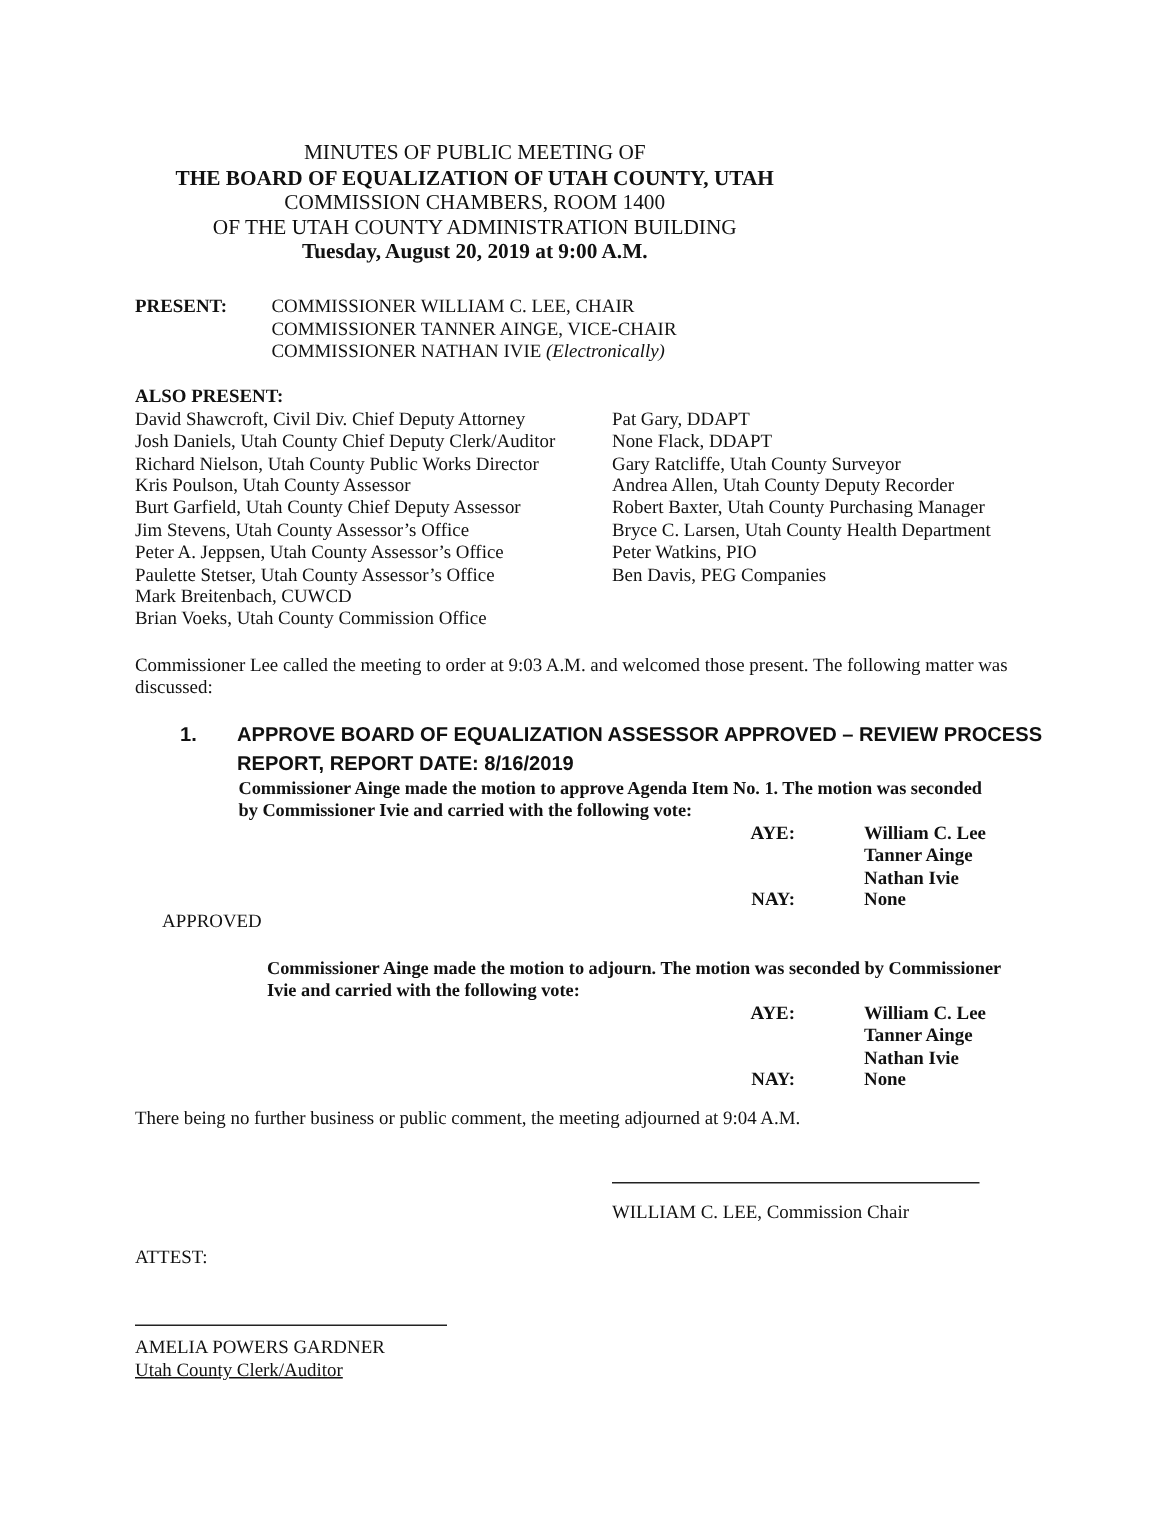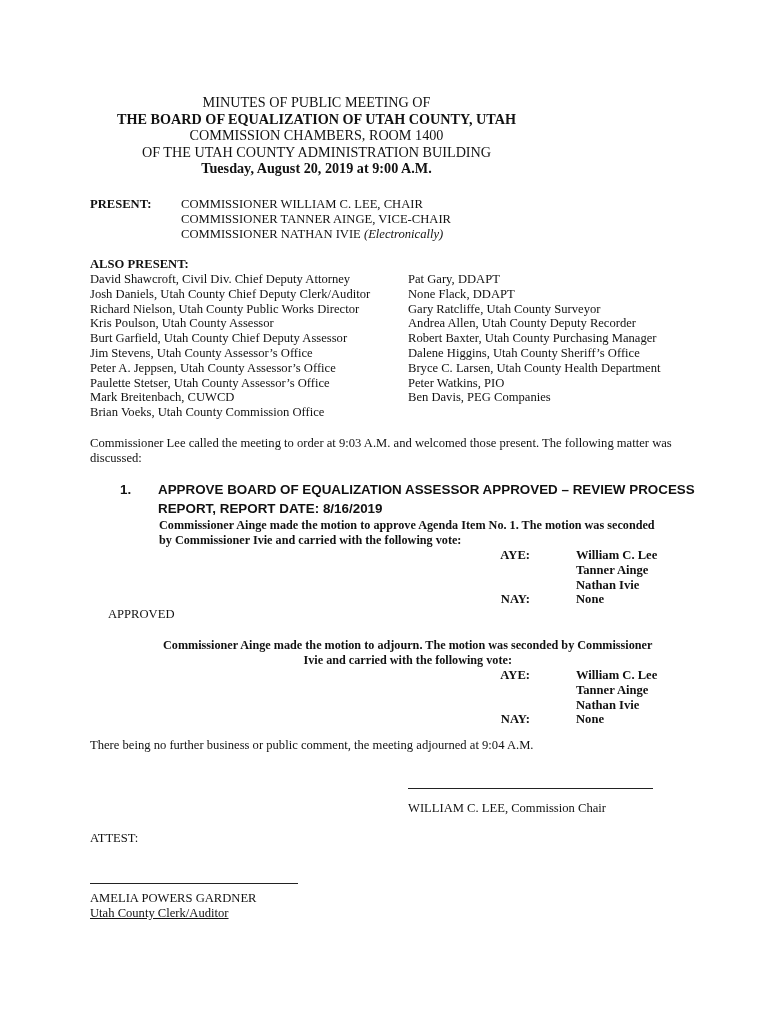--- a/index.html
+++ b/index.html
@@ -19,21 +19,21 @@
     .para { left: 90px; top: 436px; white-space: normal; width: 600px; }
     .item-title { left: 120px; top: 481px; font-family: "Liberation Sans", sans-serif; font-weight: bold; font-size: 13.4px; line-height: 18.6px; }
     .item-title .num { display: inline-block; width: 38px; }
     .item-title .cont { padding-left: 38px; }
     .motion1 { left: 159px; top: 518px; font-weight: bold; font-size: 12.2px; }
     .vote { font-weight: bold; }
     .vote .row { display: flex; gap: 34px; }
     .vote .lbl { width: 42px; text-align: right; padding-right: 12px; }
     .vote1 { left: 488px; top: 548px; }
     .approved { left: 108px; top: 607px; }
-    .motion2 { left: 163px; top: 638px; font-weight: bold; font-size: 12.2px; text-align: center; }
+    .motion2 { left: 178px; top: 638px; font-weight: bold; font-size: 12.2px; }
     .vote2 { left: 488px; top: 668px; }
     .adjourn { left: 90px; top: 738px; }
     .sig1-line { left: 408px; top: 788px; width: 245px; border-bottom: 1px solid #222; height: 0; }
     .sig1-name { left: 408px; top: 801px; }
     .attest { left: 90px; top: 831px; }
     .sig2-line { left: 90px; top: 883px; width: 208px; border-bottom: 1px solid #222; height: 0; }
     .sig2-name { left: 90px; top: 891px; }
     .sig2-title { left: 90px; top: 906px; text-decoration: underline; }
     .ital { font-style: italic; }
   </style>
@@ -67,21 +67,20 @@
   <span class="line">Paulette Stetser, Utah County Assessor’s Office</span>
   <span class="line">Mark Breitenbach, CUWCD</span>
   <span class="line">Brian Voeks, Utah County Commission Office</span>
 </div>
 <div class="abs col-right">
   <span class="line">Pat Gary, DDAPT</span>
   <span class="line">None Flack, DDAPT</span>
   <span class="line">Gary Ratcliffe, Utah County Surveyor</span>
   <span class="line">Andrea Allen, Utah County Deputy Recorder</span>
   <span class="line">Robert Baxter, Utah County Purchasing Manager</span>
-  <span class="line">Dalene Higgins, Utah County Sheriff’s Office</span>
   <span class="line">Bryce C. Larsen, Utah County Health Department</span>
   <span class="line">Peter Watkins, PIO</span>
   <span class="line">Ben Davis, PEG Companies</span>
 </div>
 
 <div class="abs para">Commissioner Lee called the meeting to order at 9:03 A.M. and welcomed those present. The following matter was discussed:</div>
 
 <div class="abs item-title">
   <span class="line"><span class="num">1.</span><span>APPROVE BOARD OF EQUALIZATION ASSESSOR APPROVED – REVIEW PROCESS</span></span>
   <span class="line cont">REPORT, REPORT DATE: 8/16/2019</span>

